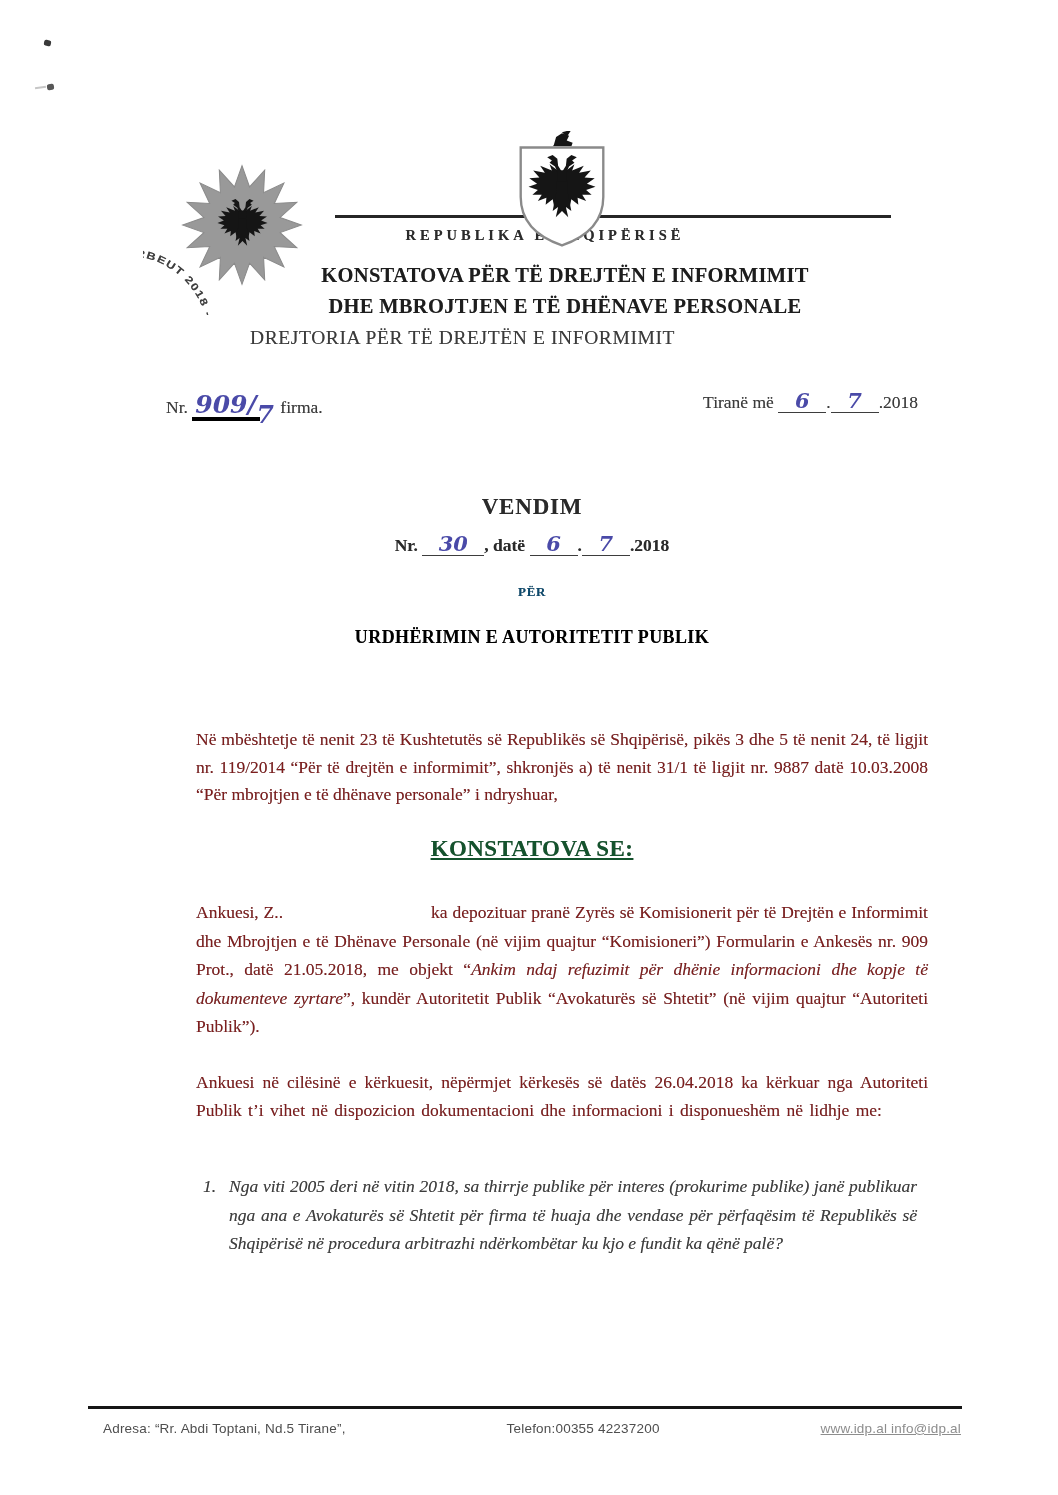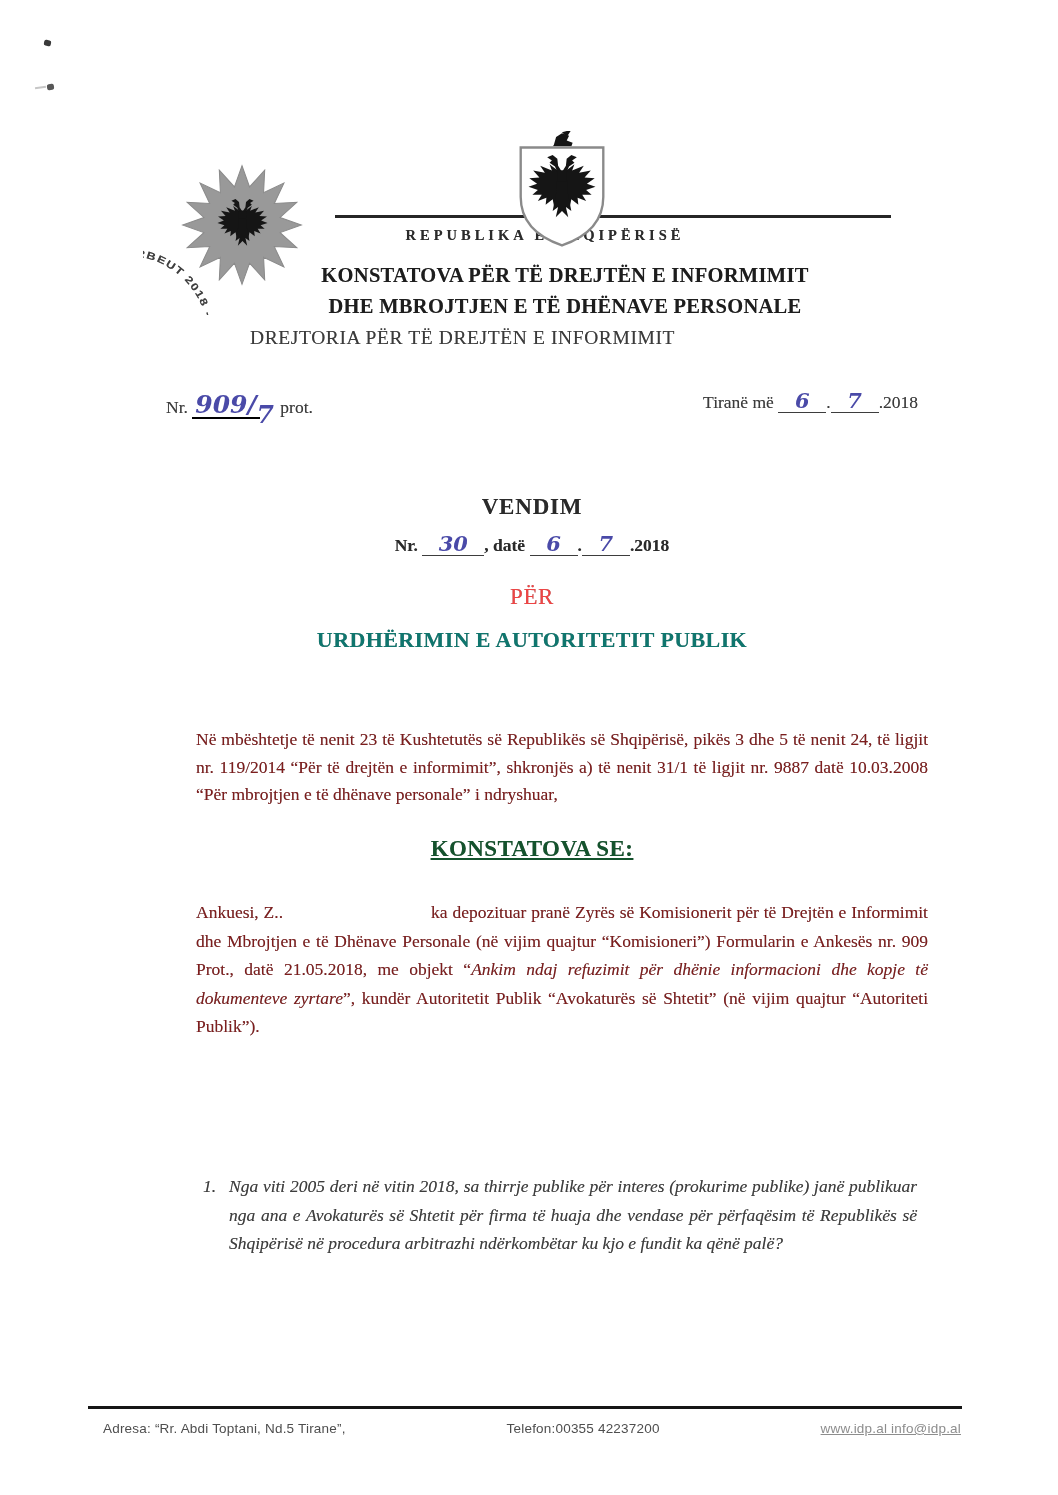--- a/index.html
+++ b/index.html
@@ -36,31 +36,31 @@
     font-size:19.5px;color:#3b3b3b;letter-spacing:.6px;}
 
   
   .hw{font-family:"DejaVu Serif",serif;font-style:italic;color:#4a4aa8;
     font-size:21px;font-weight:bold;text-shadow:none;}
   .hw-lg{font-size:25px;}
   .uline{display:inline-block;border-bottom:1.6px solid #3d3d3d;text-align:center;
     line-height:1;padding:0 3px;}
   .nu{min-width:56px;}
   .du{min-width:42px;}
-  .proto-u{border-bottom:2px solid #000000;min-width:48px;}
+  .proto-u{border-bottom:4px solid #000000;min-width:48px;}
   .hw-below{position:relative;top:10px;margin-left:-3px;margin-right:2px;}
 
   .proto-row{position:absolute;left:166px;top:390px;width:752px;display:flex;
     justify-content:space-between;align-items:flex-start;font-size:17.5px;}
 
   .t-center{position:absolute;left:166px;width:732px;text-align:center;}
   .t-vendim{top:494px;font-weight:bold;font-size:23px;letter-spacing:.8px;color:#2a2a2a;}
   .t-nr{top:533px;font-weight:bold;font-size:17.5px;color:#2a2a2a;}
-  .t-per{top:584px;font-weight:normal;font-size:23px;letter-spacing:.6px;color:#ef4444;}
-  .t-subject{top:627px;font-weight:bold;font-size:22px;letter-spacing:.4px;color:#0f766e;}
+  .t-per{top:584px;font-weight:bold;font-size:13px;letter-spacing:.6px;color:#0c4a6e;}
+  .t-subject{top:627px;font-weight:bold;font-size:18px;letter-spacing:.4px;color:#000000;}
   .t-konstatova{top:836px;font-weight:bold;font-size:23px;letter-spacing:.4px;color:#14532d;text-decoration:underline;}
 
   .para{position:absolute;left:184px;width:732px;margin:12px;text-align:justify;
     font-size:17.5px;line-height:27.5px;color:#7f1d1d;}
   .p1{top:714px;}
   .p2{top:886px;line-height:28.5px;}
   .p3{top:1056px;line-height:28px;word-spacing:2px;}
   .gap{display:inline-block;width:148px;}
 
   .item1{position:absolute;left:203px;top:1172px;width:714px;display:flex;
@@ -117,21 +117,21 @@
 
   <div class="republika">REPUBLIKA E SHQIPËRISË</div>
   <div class="org1">KONSTATOVA PËR TË DREJTËN E INFORMIMIT</div>
   <div class="org2">DHE MBROJTJEN E TË DHËNAVE PERSONALE</div>
   <div class="org3">DREJTORIA PËR TË DREJTËN E INFORMIMIT</div>
 
   <div class="proto-row">
     <div>
       <span>Nr.</span>
       <span class="uline proto-u"><span class="hw hw-lg">909/</span></span><span class="hw hw-lg hw-below">7</span>
-      <span>prot.</span>
+      <span>firma.</span>
     </div>
     <div>
       <span>Tiranë më</span>
       <span class="uline du"><span class="hw">6</span></span><span>.</span><span class="uline du"><span class="hw">7</span></span><span>.2018</span>
     </div>
   </div>
 
   <div class="t-center t-vendim">VENDIM</div>
   <div class="t-center t-nr">
     <span>Nr.</span>
@@ -140,20 +140,21 @@
   </div>
   <div class="t-center t-per">PËR</div>
   <div class="t-center t-subject">URDHËRIMIN E AUTORITETIT PUBLIK</div>
 
   <p class="para p1">Në mbështetje të nenit 23 të Kushtetutës së Republikës së Shqipërisë, pikës 3 dhe 5 të nenit 24, të ligjit nr. 119/2014 “Për të drejtën e informimit”, shkronjës a) të nenit 31/1 të ligjit nr. 9887 datë 10.03.2008 “Për mbrojtjen e të dhënave personale” i ndryshuar,</p>
 
   <div class="t-center t-konstatova">KONSTATOVA SE:</div>
 
   <p class="para p2"><span>Ankuesi, Z..</span><span class="gap"></span><span>ka depozituar pranë Zyrës së Komisionerit për të Drejtën e Informimit dhe Mbrojtjen e të Dhënave Personale (në vijim quajtur “Komisioneri”) Formularin e Ankesës nr. 909 Prot., datë 21.05.2018, me objekt “</span><i>Ankim ndaj refuzimit për dhënie informacioni dhe kopje të dokumenteve zyrtare</i><span>”, kundër Autoritetit Publik “Avokaturës së Shtetit” (në vijim quajtur “Autoriteti Publik”).</span></p>
 
+  <p class="para p3">Ankuesi në cilësinë e kërkuesit, nëpërmjet kërkesës së datës 26.04.2018 ka kërkuar nga Autoriteti Publik t’i vihet në dispozicion dokumentacioni dhe informacioni i disponueshëm në lidhje me:</p>
 
   <div class="item1">
     <span class="inum">1.</span>
     <span class="itext">Nga viti 2005 deri në vitin 2018, sa thirrje publike për interes (prokurime publike) janë publikuar nga ana e Avokaturës së Shtetit për firma të huaja dhe vendase për përfaqësim të Republikës së Shqipërisë në procedura arbitrazhi ndërkombëtar ku kjo e fundit ka qënë palë?</span>
   </div>
 
   <div class="frule"></div>
   <div class="footer">
     <span>Adresa: “Rr. Abdi Toptani, Nd.5 Tirane”,</span>
     <span>Telefon:00355 42237200</span>

